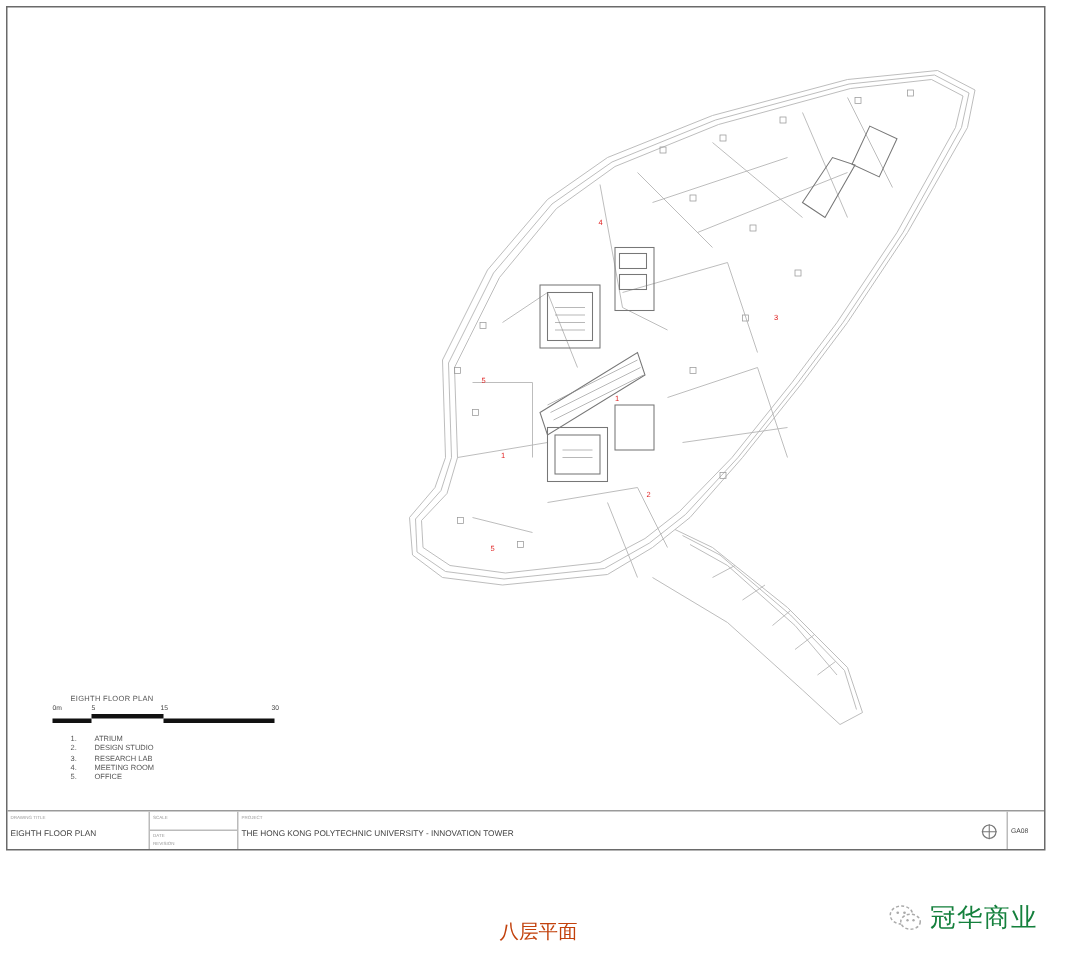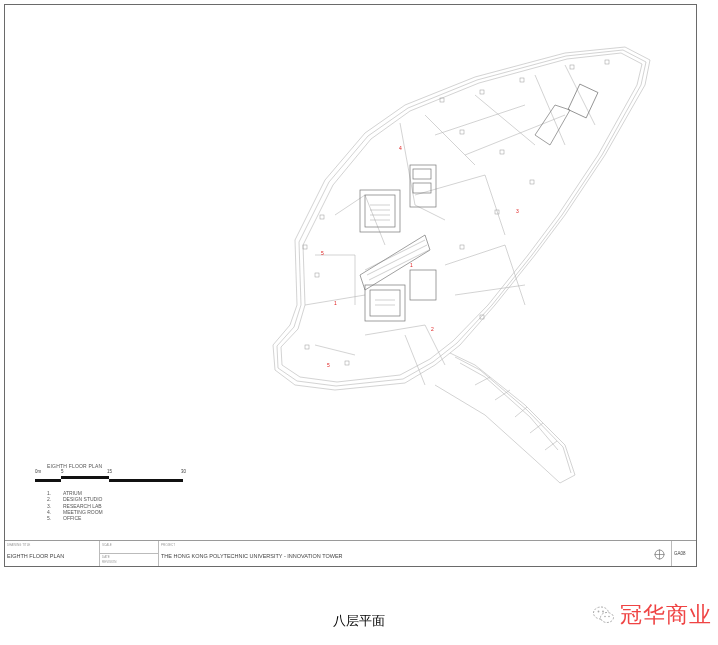--- a/index.html
+++ b/index.html
@@ -13,23 +13,23 @@
   .scale-bar { position:relative; height:6px; width:148px; }
   .seg { position:absolute; height:3px; background:#111; }
   .legend-list { margin-top:8px; font-size:5px; color:#555; line-height:6.3px; }
   .legend-list .row { display:flex; }
   .legend-list .num { width:16px; padding-left:12px; }
   .titleblock { position:absolute; left:0; bottom:0; width:691px; height:25px; border-top:1px solid #9a9a9a; display:flex; font-size:5px; color:#555; }
   .tb-cell { border-right:1px solid #bbb; position:relative; box-sizing:border-box; }
   .tb-small { font-size:3px; color:#999; position:absolute; left:2px; top:2px; }
   .tb-main { position:absolute; left:2px; top:12px; font-size:5.5px; color:#444; white-space:nowrap; }
   .tb-split { position:absolute; left:0; right:0; top:12px; border-top:1px solid #bbb; }
-  .caption { position:absolute; left:0; width:718px; top:612px; text-align:center; font-size:13px; color:#000000; }
+  .caption { position:absolute; left:0; width:718px; top:612px; text-align:center; font-size:13px; color:#c2410c; }
   .brand { position:absolute; left:592px; top:600px; display:flex; align-items:center; gap:4px; }
-  .brand-text { font-size:22px; color:#ef4444; letter-spacing:1px; }
+  .brand-text { font-size:17px; color:#15803d; letter-spacing:1px; }
   .red { fill:#e02020; font-size:5px; font-family:"Liberation Sans", sans-serif; }
 </style>
 </head>
 <body>
 
 <div class="sheet">
   <svg class="plan" viewBox="0 0 693 563" xmlns="http://www.w3.org/2000/svg">
     <g fill="none" stroke="#b5b5b5" stroke-width="0.6">
 
       <path d="M290 235 L300 215 L320 175 L360 128 L400 100 L470 72 L560 48 L620 42 L645 55 L640 80 L600 150 L560 210 L530 250 L490 300 L455 340 L430 360 L400 378 L330 385 L290 380 L270 365 L268 340 L285 320 L292 300 Z"></path>

